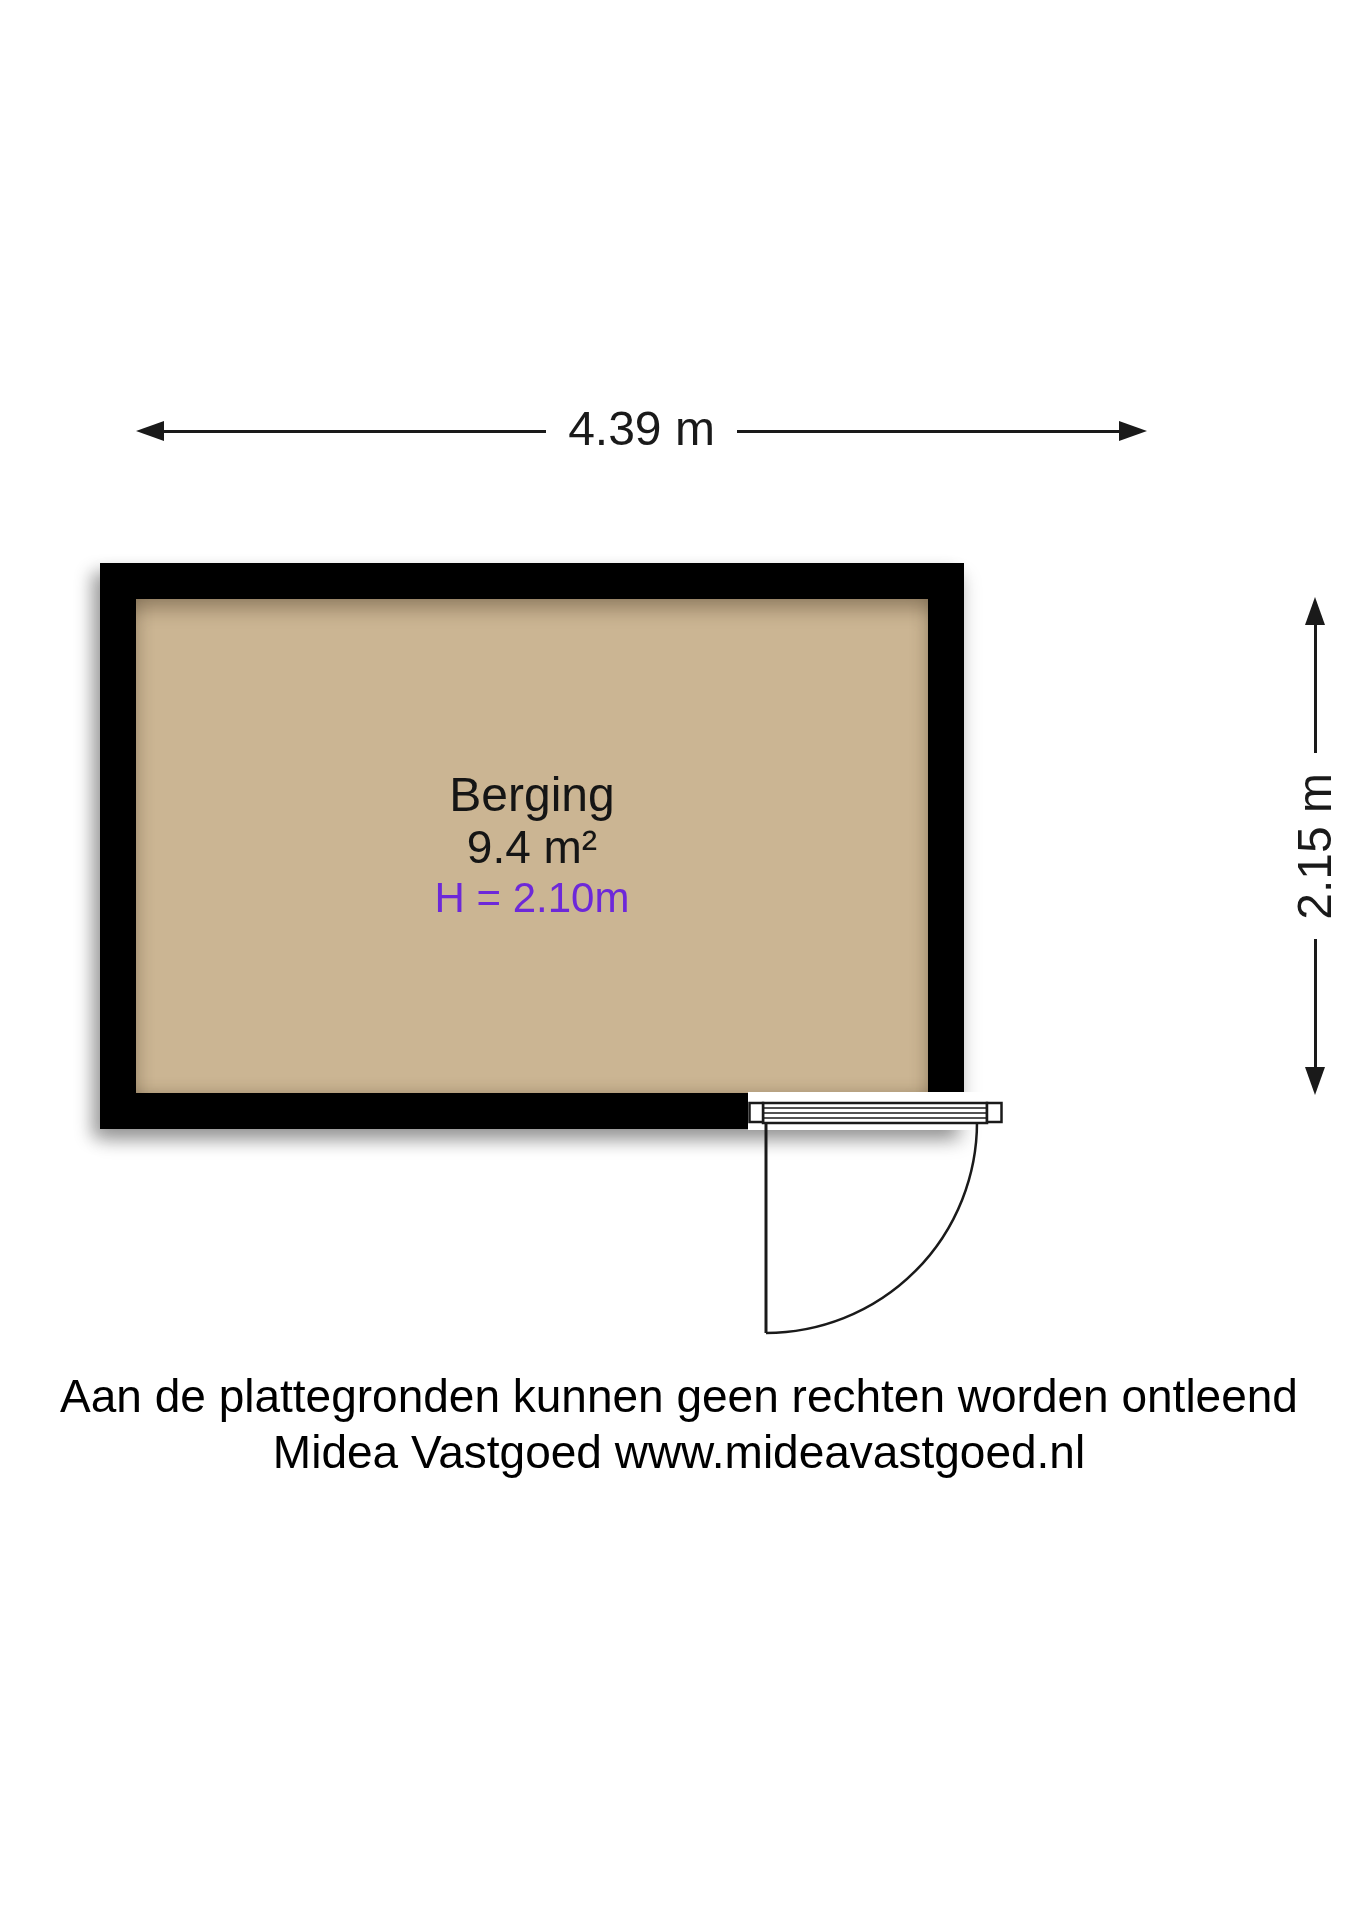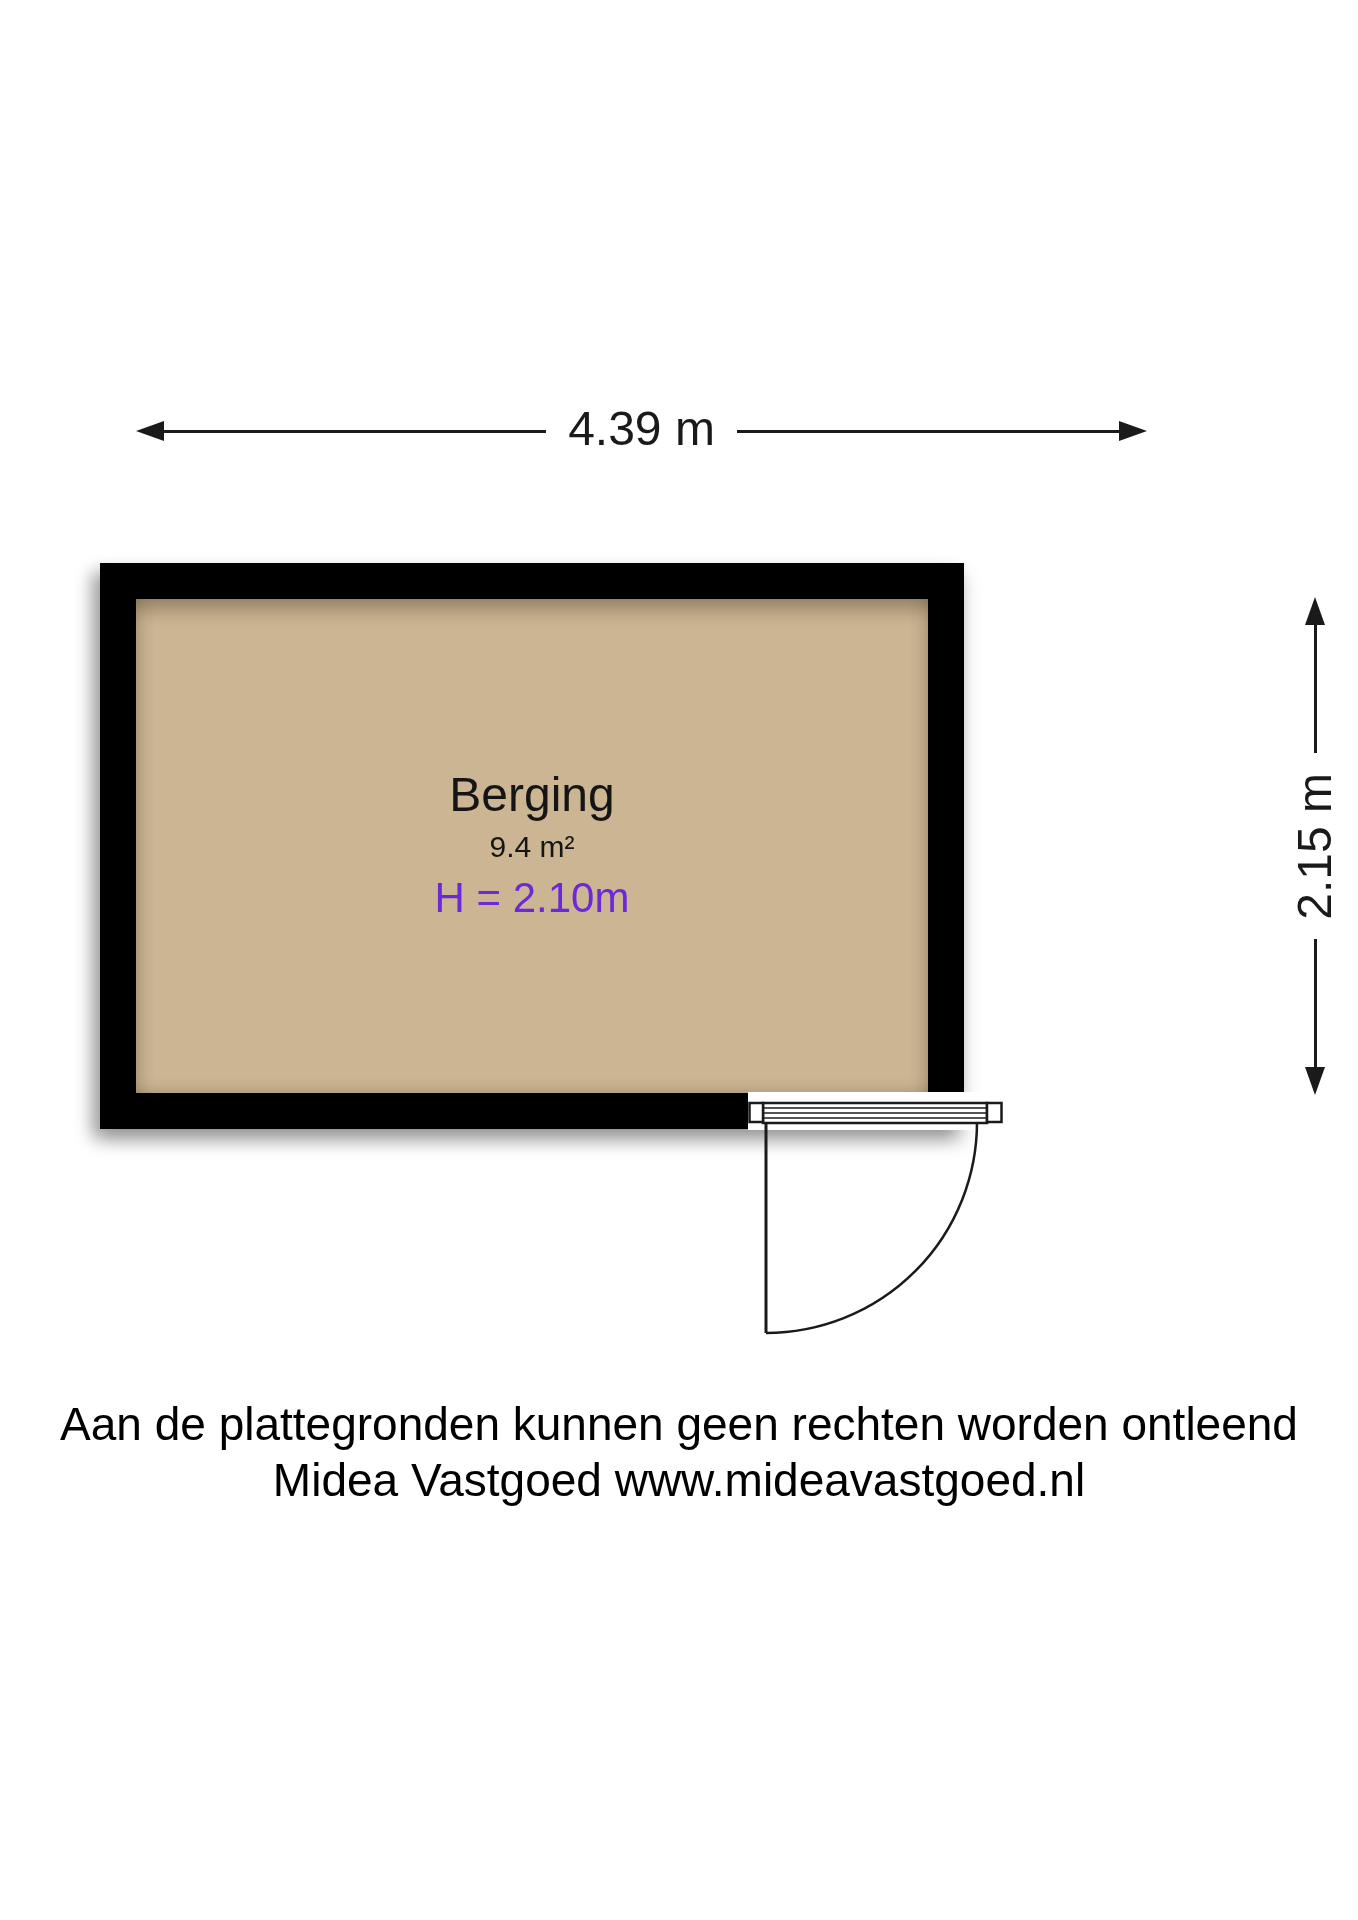--- a/index.html
+++ b/index.html
@@ -54,31 +54,31 @@
     position:absolute;left:36px;top:36px;right:36px;bottom:36px;
     background:var(--color-floor);
     box-shadow:
       inset 0 18px 18px -8px rgba(60,45,25,.38),
       inset 0 -12px 14px -10px rgba(60,45,25,.22),
       inset 16px 0 16px -12px rgba(60,45,25,.18),
       inset -16px 0 16px -12px rgba(60,45,25,.18);
     display:flex;flex-direction:column;align-items:center;justify-content:center;
   }
   .room-name  {font-size:48px;line-height:52px;color:#151515;}
-  .room-area  {font-size:30px;line-height:52px;color:#151515;}
+  .room-area  {font-size:46px;line-height:52px;color:#151515;}
   .room-height{font-size:42px;line-height:50px;color:#6d28d9;}
 
   
   .door-svg{position:absolute;left:640px;top:1085px;width:370px;height:260px;}
   .door-stroke{stroke:var(--color-line);fill:#ffffff;}
   .door-thin{stroke:var(--color-line);fill:none;}
 
   
   .footer{
-    position:absolute;left:0;right:0;top:1396px;
+    position:absolute;left:0;right:0;top:1368px;
     text-align:center;font-size:46px;line-height:56px;color:#000;
   }
 </style>
 </head>
 <body>
 
 <div class="canvas">
 
   <div class="dim-h">
     <span class="arr arr-left"></span>

